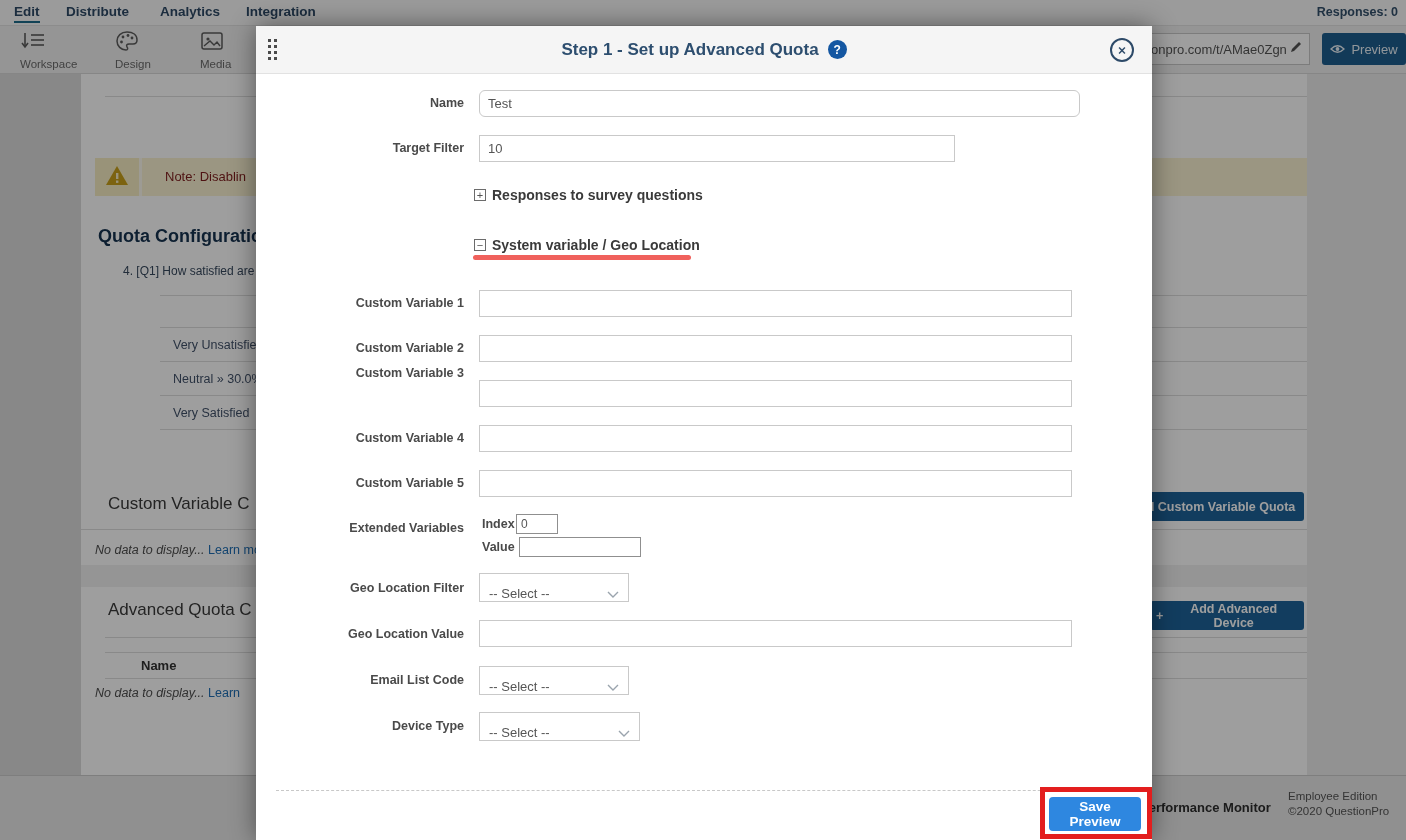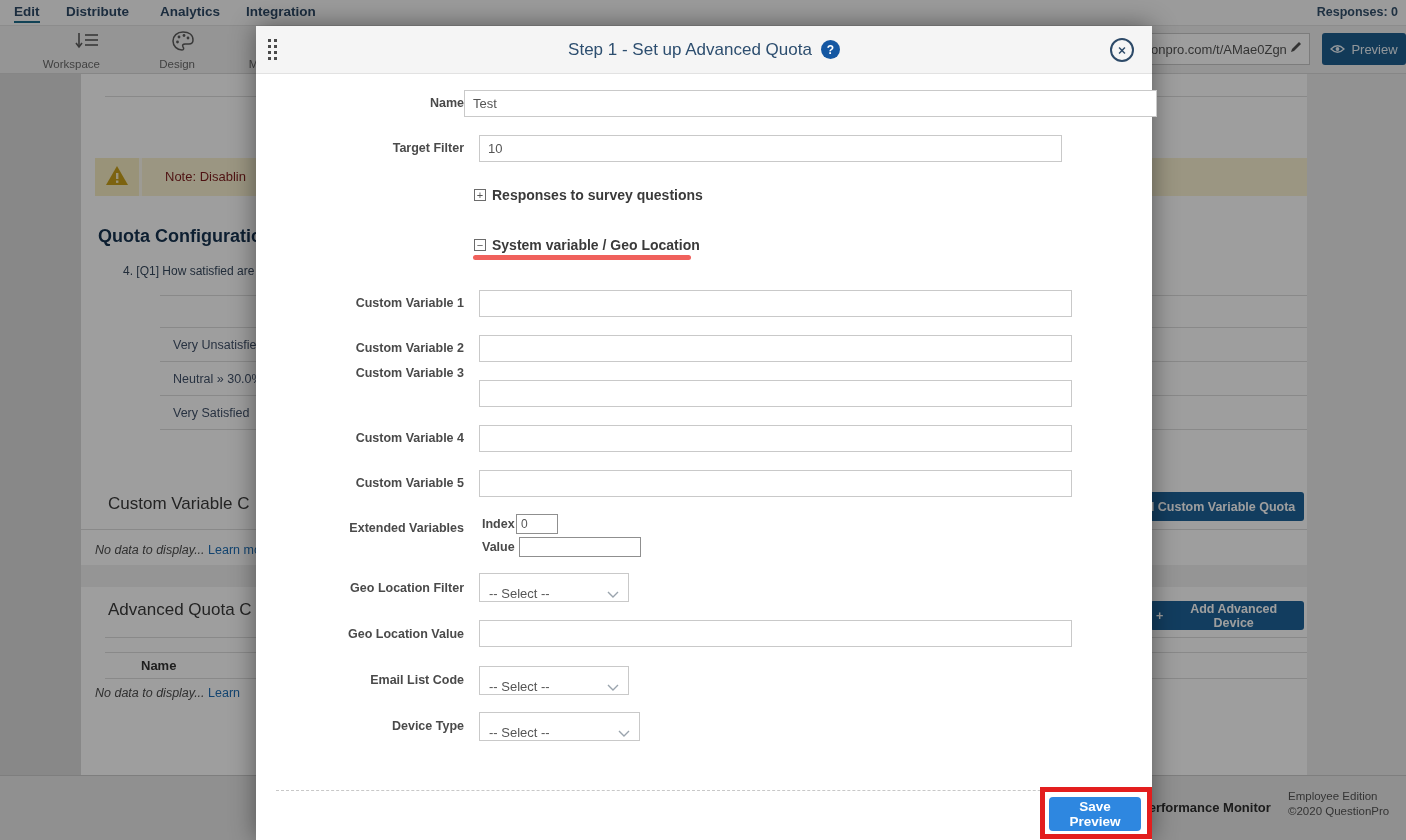--- a/index.html
+++ b/index.html
@@ -10,21 +10,21 @@
   }
   .abs { position:absolute; }
 
   
   .navbar { left:0; top:0; width:1406px; height:26px; background:#fbfbfb; border-bottom:1px solid #e2e2e2; z-index:1;}
   .nav-item { position:absolute; top:4px; font-size:13.5px; font-weight:bold; color:#2e4a66; }
   .nav-item.active { border-bottom:2px solid #1d6d8c; padding-bottom:2px; }
   .nav-responses { position:absolute; top:5px; right:8px; font-size:12.5px; font-weight:bold; color:#33506b; }
 
   .toolbar { left:0; top:26px; width:1406px; height:48px; background:#f1f1f1; border-bottom:1px solid #d8d8d8; z-index:1; }
-  .tool-item { position:absolute; top:4px; width:80px; text-align:right; color:#5c5c5c; }
+  .tool-item { position:absolute; top:4px; width:80px; text-align:left; color:#5c5c5c; }
   .tool-item .t-label { font-size:11.5px; color:#6a6a6a; display:block; margin-top:2px; }
 
   .left-strip { left:0; top:74px; width:81px; height:701px; background:#dcdcdc; z-index:1; }
   .right-strip { left:1307px; top:74px; width:99px; height:701px; background:#ececec; z-index:1; }
   .content-card { left:81px; top:74px; width:1226px; height:701px; background:#ffffff; z-index:1; }
 
   .hr-line { position:absolute; border-top:1px solid #dddddd; }
   .total-partial { position:absolute; left:238px; top:102px; font-size:12.5px; color:#44546a; }
 
   .note-bar { position:absolute; left:14px; top:84px; width:1212px; height:38px; background:#faf3d2; }
@@ -58,21 +58,21 @@
   
   .overlay { left:0; top:0; width:1406px; height:840px; background:rgba(0,0,0,0.38); z-index:50; }
 
   
   .modal { left:256px; top:26px; width:896px; height:814px; background:#ffffff; z-index:100; box-shadow:0 0 24px rgba(0,0,0,0.45); }
   .modal-header { position:absolute; left:0; top:0; width:896px; height:48px; background:#f5f5f5; border-bottom:1px solid #e2e2e2;
                   display:flex; align-items:center; justify-content:center; }
   .drag-handle { position:absolute; left:12px; top:13px; width:13px; height:24px; display:grid;
                  grid-template-columns:4px 4px; grid-auto-rows:4px; gap:2px; cursor:grab; }
   .drag-handle i { width:3px; height:3px; background:#4a4a4a; }
-  .modal-title { font-size:17px; font-weight:normal; color:#2d4e6f; }
+  .modal-title { font-size:17px; font-weight:bold; color:#2d4e6f; }
   .help-icon { display:inline-flex; width:19px; height:19px; border-radius:50%; background:#1457a2; color:#ffffff;
                font-size:12px; font-weight:bold; align-items:center; justify-content:center; margin-left:9px; vertical-align:-3px; cursor:pointer; }
   .close-btn { position:absolute; right:18px; top:12px; width:24px; height:24px; border-radius:50%; border:2px solid #2d4a68;
                background:transparent; display:flex; align-items:center; justify-content:center; cursor:pointer; }
 
   .lbl { position:absolute; width:200px; left:8px; text-align:right; font-size:12.5px; font-weight:bold; color:#4a4a4a; }
   .inp { position:absolute; height:27px; border:1px solid #c9c9c9; font-family:"Liberation Sans",sans-serif;
          font-size:13px; color:#555555; padding:0 8px; background:#ffffff; }
   .inp-sm { position:absolute; height:20px; border:1px solid #8f8f8f; font-family:"Liberation Sans",sans-serif;
             font-size:12px; color:#555555; padding:0 4px; background:#ffffff; }
@@ -246,24 +246,24 @@
       <svg width="11" height="11" viewBox="0 0 11 11">
           <g stroke="#2d4a68" stroke-width="2">
             <line x1="1.5" y1="1.5" x2="9.5" y2="9.5"></line>
             <line x1="9.5" y1="1.5" x2="1.5" y2="9.5"></line>
           </g>
         </svg>
     </button>
   </div>
 
   <span class="lbl" style="top:70px">Name</span>
-  <input class="inp" style="left: 208px; top: 64px; width: 693px;" value="Test">
+  <input class="inp" style="left: 223px; top: 64px; width: 601px; border-radius: 6px;" value="Test">
 
   <span class="lbl" style="top:115px">Target Filter</span>
-  <input class="inp" style="left: 223px; top: 109px; width: 583px;" value="10">
+  <input class="inp" style="left: 223px; top: 109px; width: 476px;" value="10">
 
   <div class="section-toggle" style="top:161px">
     <span class="box-glyph">+</span>
     <span>Responses to survey questions</span>
   </div>
 
   <div class="section-toggle" style="top:211px">
     <span class="box-glyph">−</span>
     <span>System variable / Geo Location</span>
   </div>

